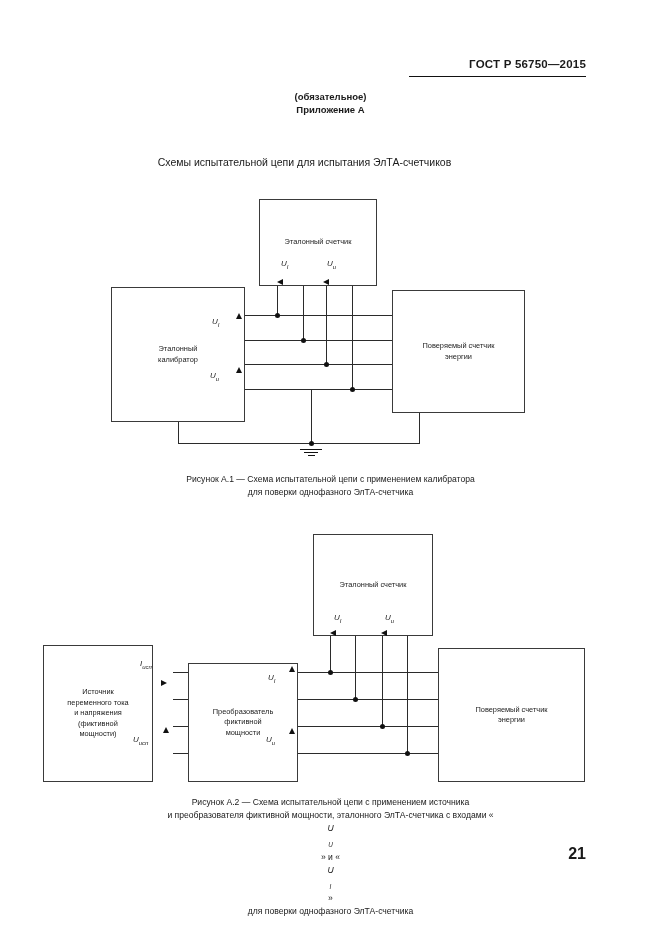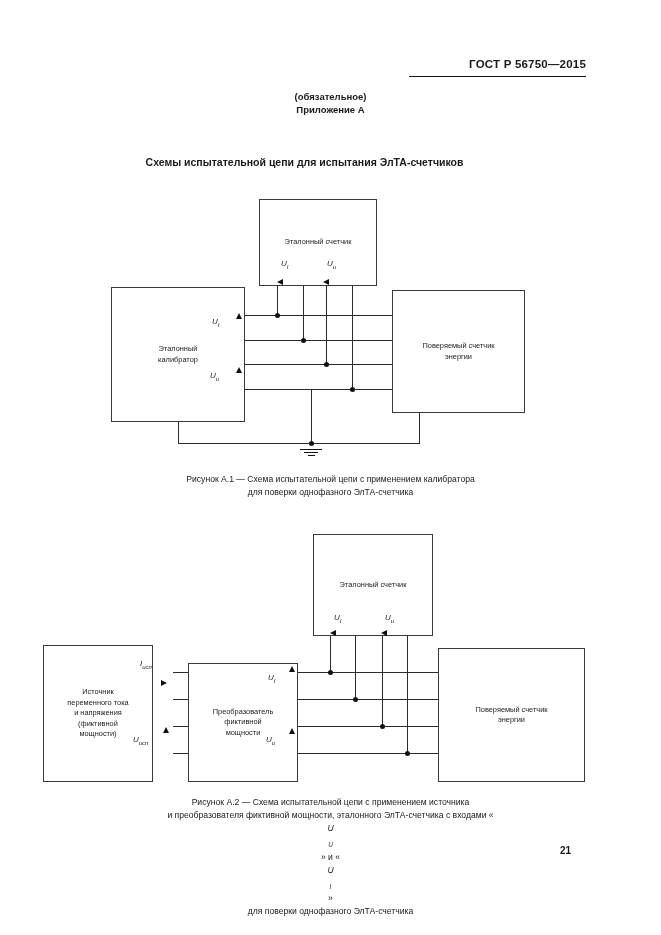--- a/index.html
+++ b/index.html
@@ -52,21 +52,21 @@
   }
   .appendix span { display: block; }
 
   .section-title {
     position: absolute;
     top: 156px;
     left: 0;
     width: 609px;
     text-align: center;
     font-size: 10.5px;
-    font-weight: bold;
+    font-weight: normal;
   }
 
   
   .fig { position: absolute; }
   .box {
     position: absolute;
     border: 1px solid #3a3a3a;
     background: #fff;
     box-sizing: border-box;
     display: flex;
@@ -151,23 +151,23 @@
     text-align: center;
     font-size: 8.6px;
     line-height: 13px;
   }
   .caption span { display: block; }
   .caption sub { font-size: 6.4px; font-style: italic; }
   .caption .ital { font-style: italic; }
 
   .page-number {
     position: absolute;
-    right: 90px;
+    right: 75px;
     top: 845px;
-    font-size: 10px;
+    font-size: 16px;
     font-weight: bold;
   }
 </style>
 </head>
 <body>
 
 <div class="page">
 
   <div class="doc-header">ГОСТ Р 56750—2015</div>
   <div class="header-rule"></div>

